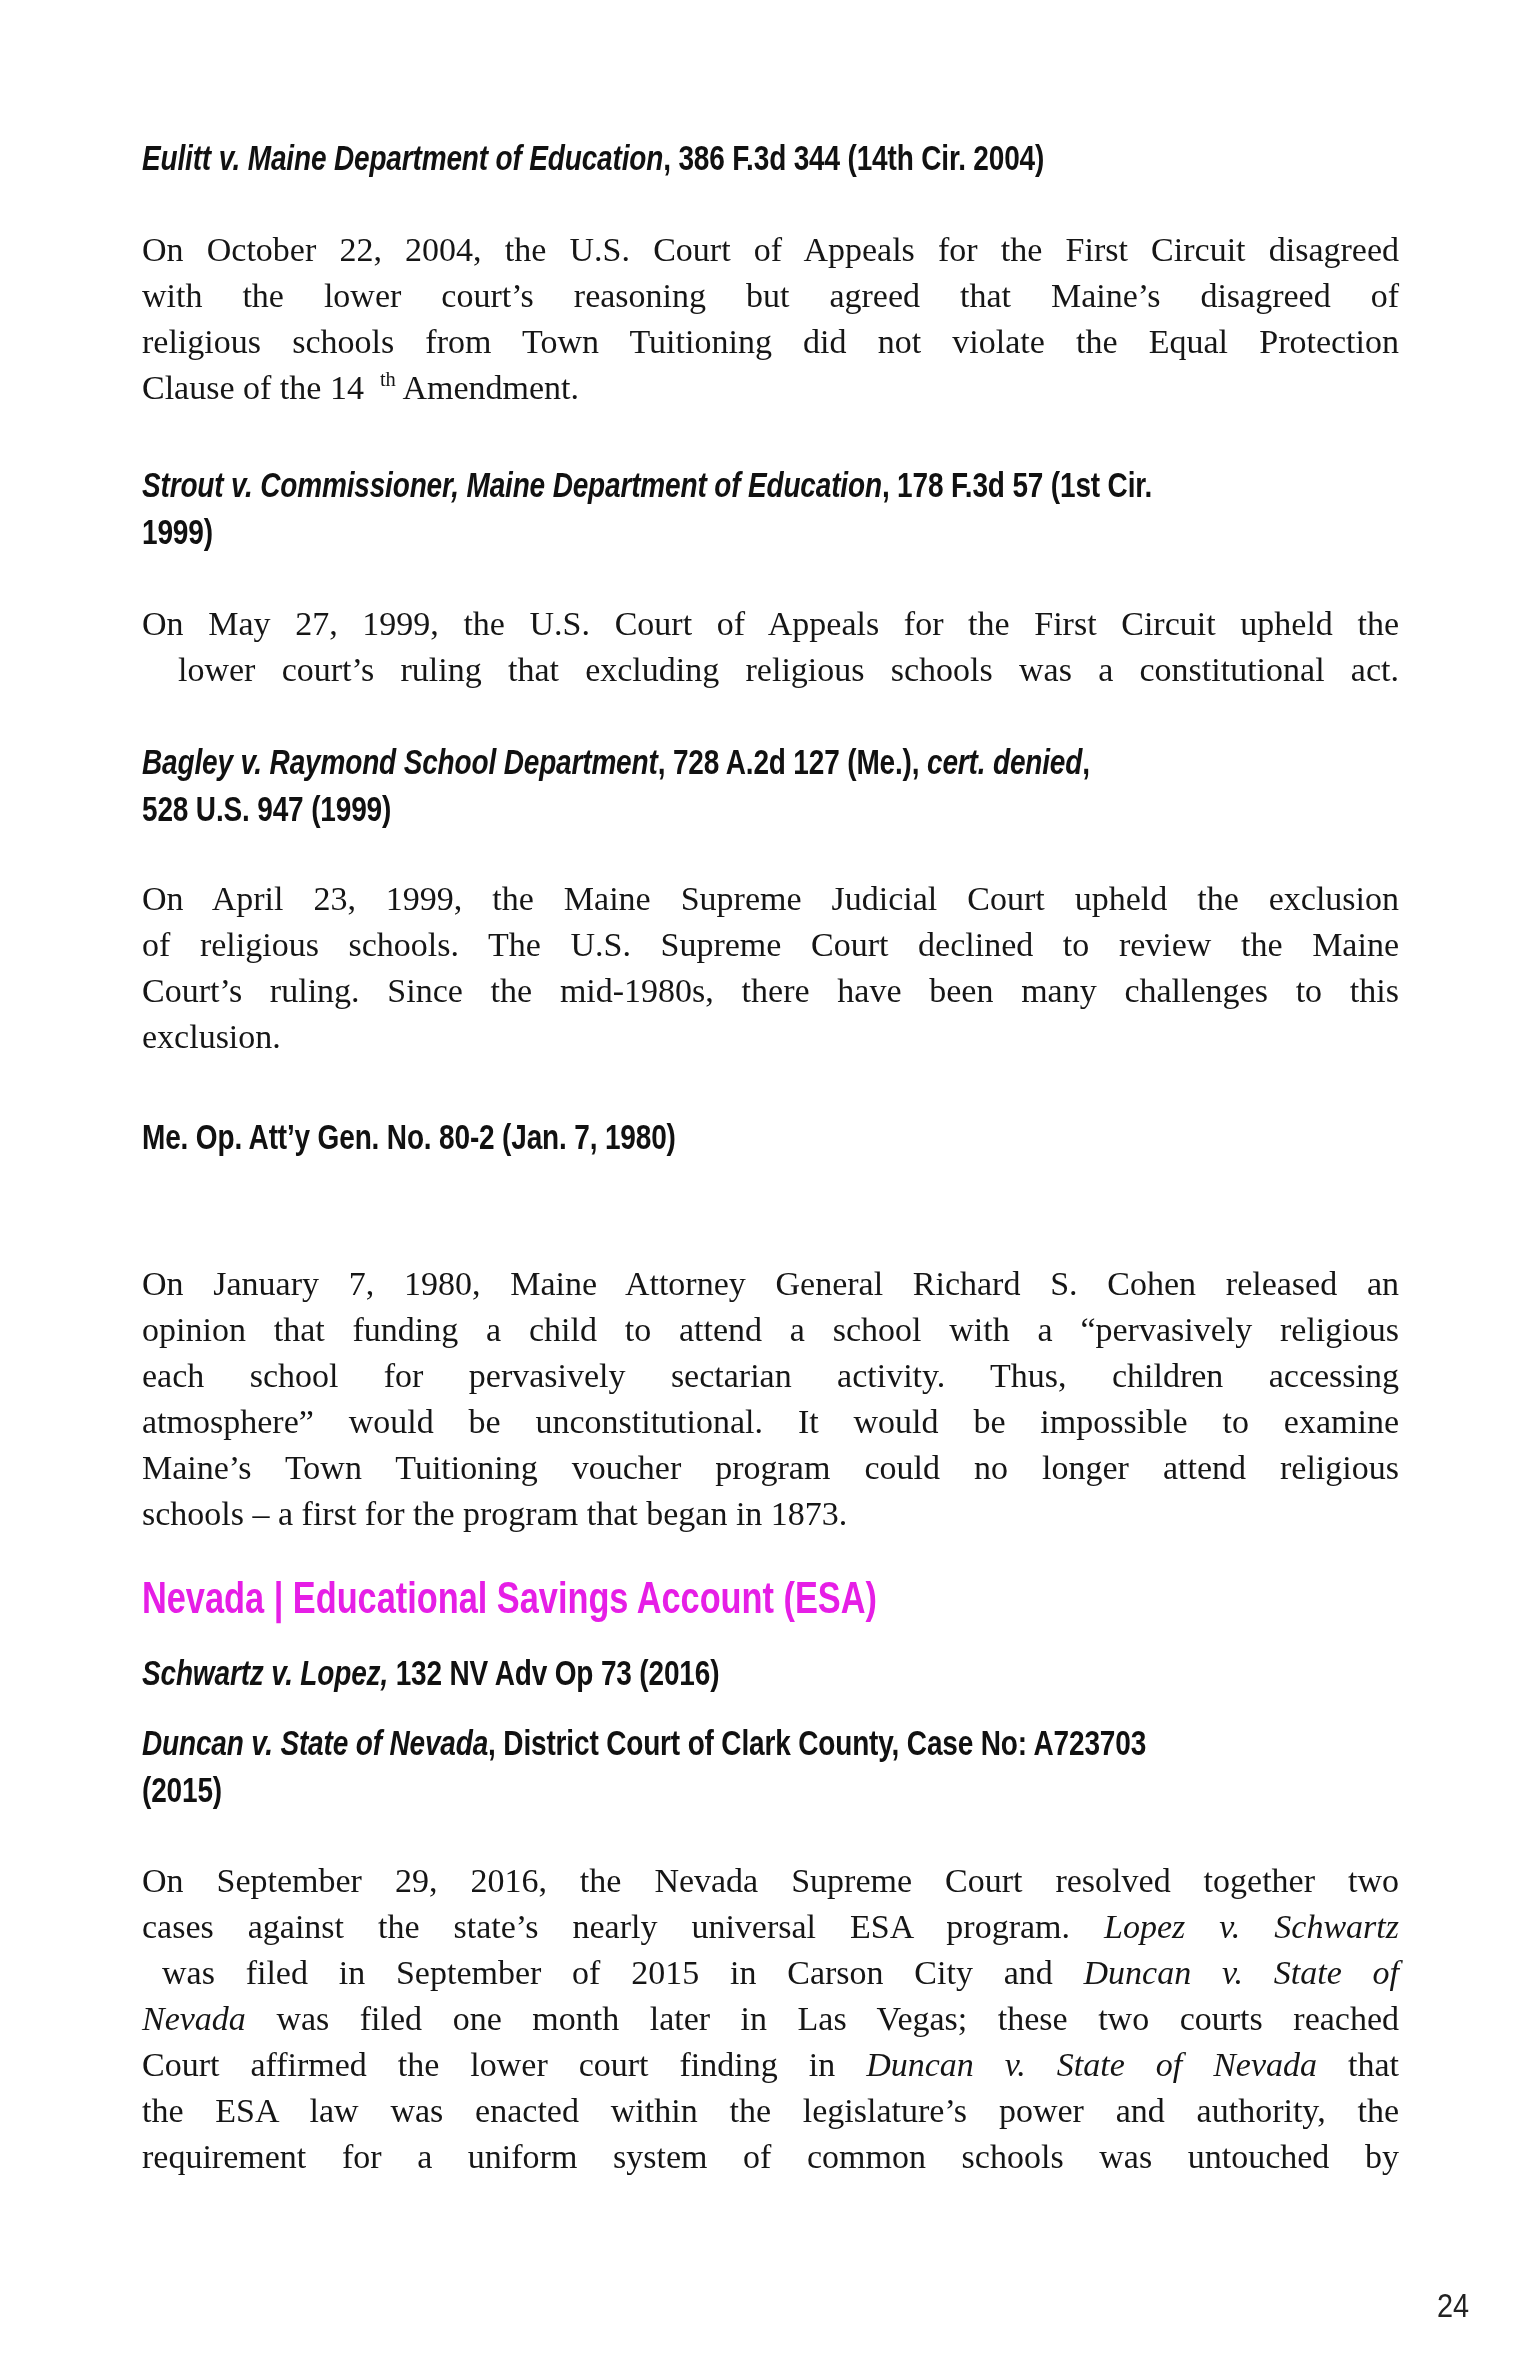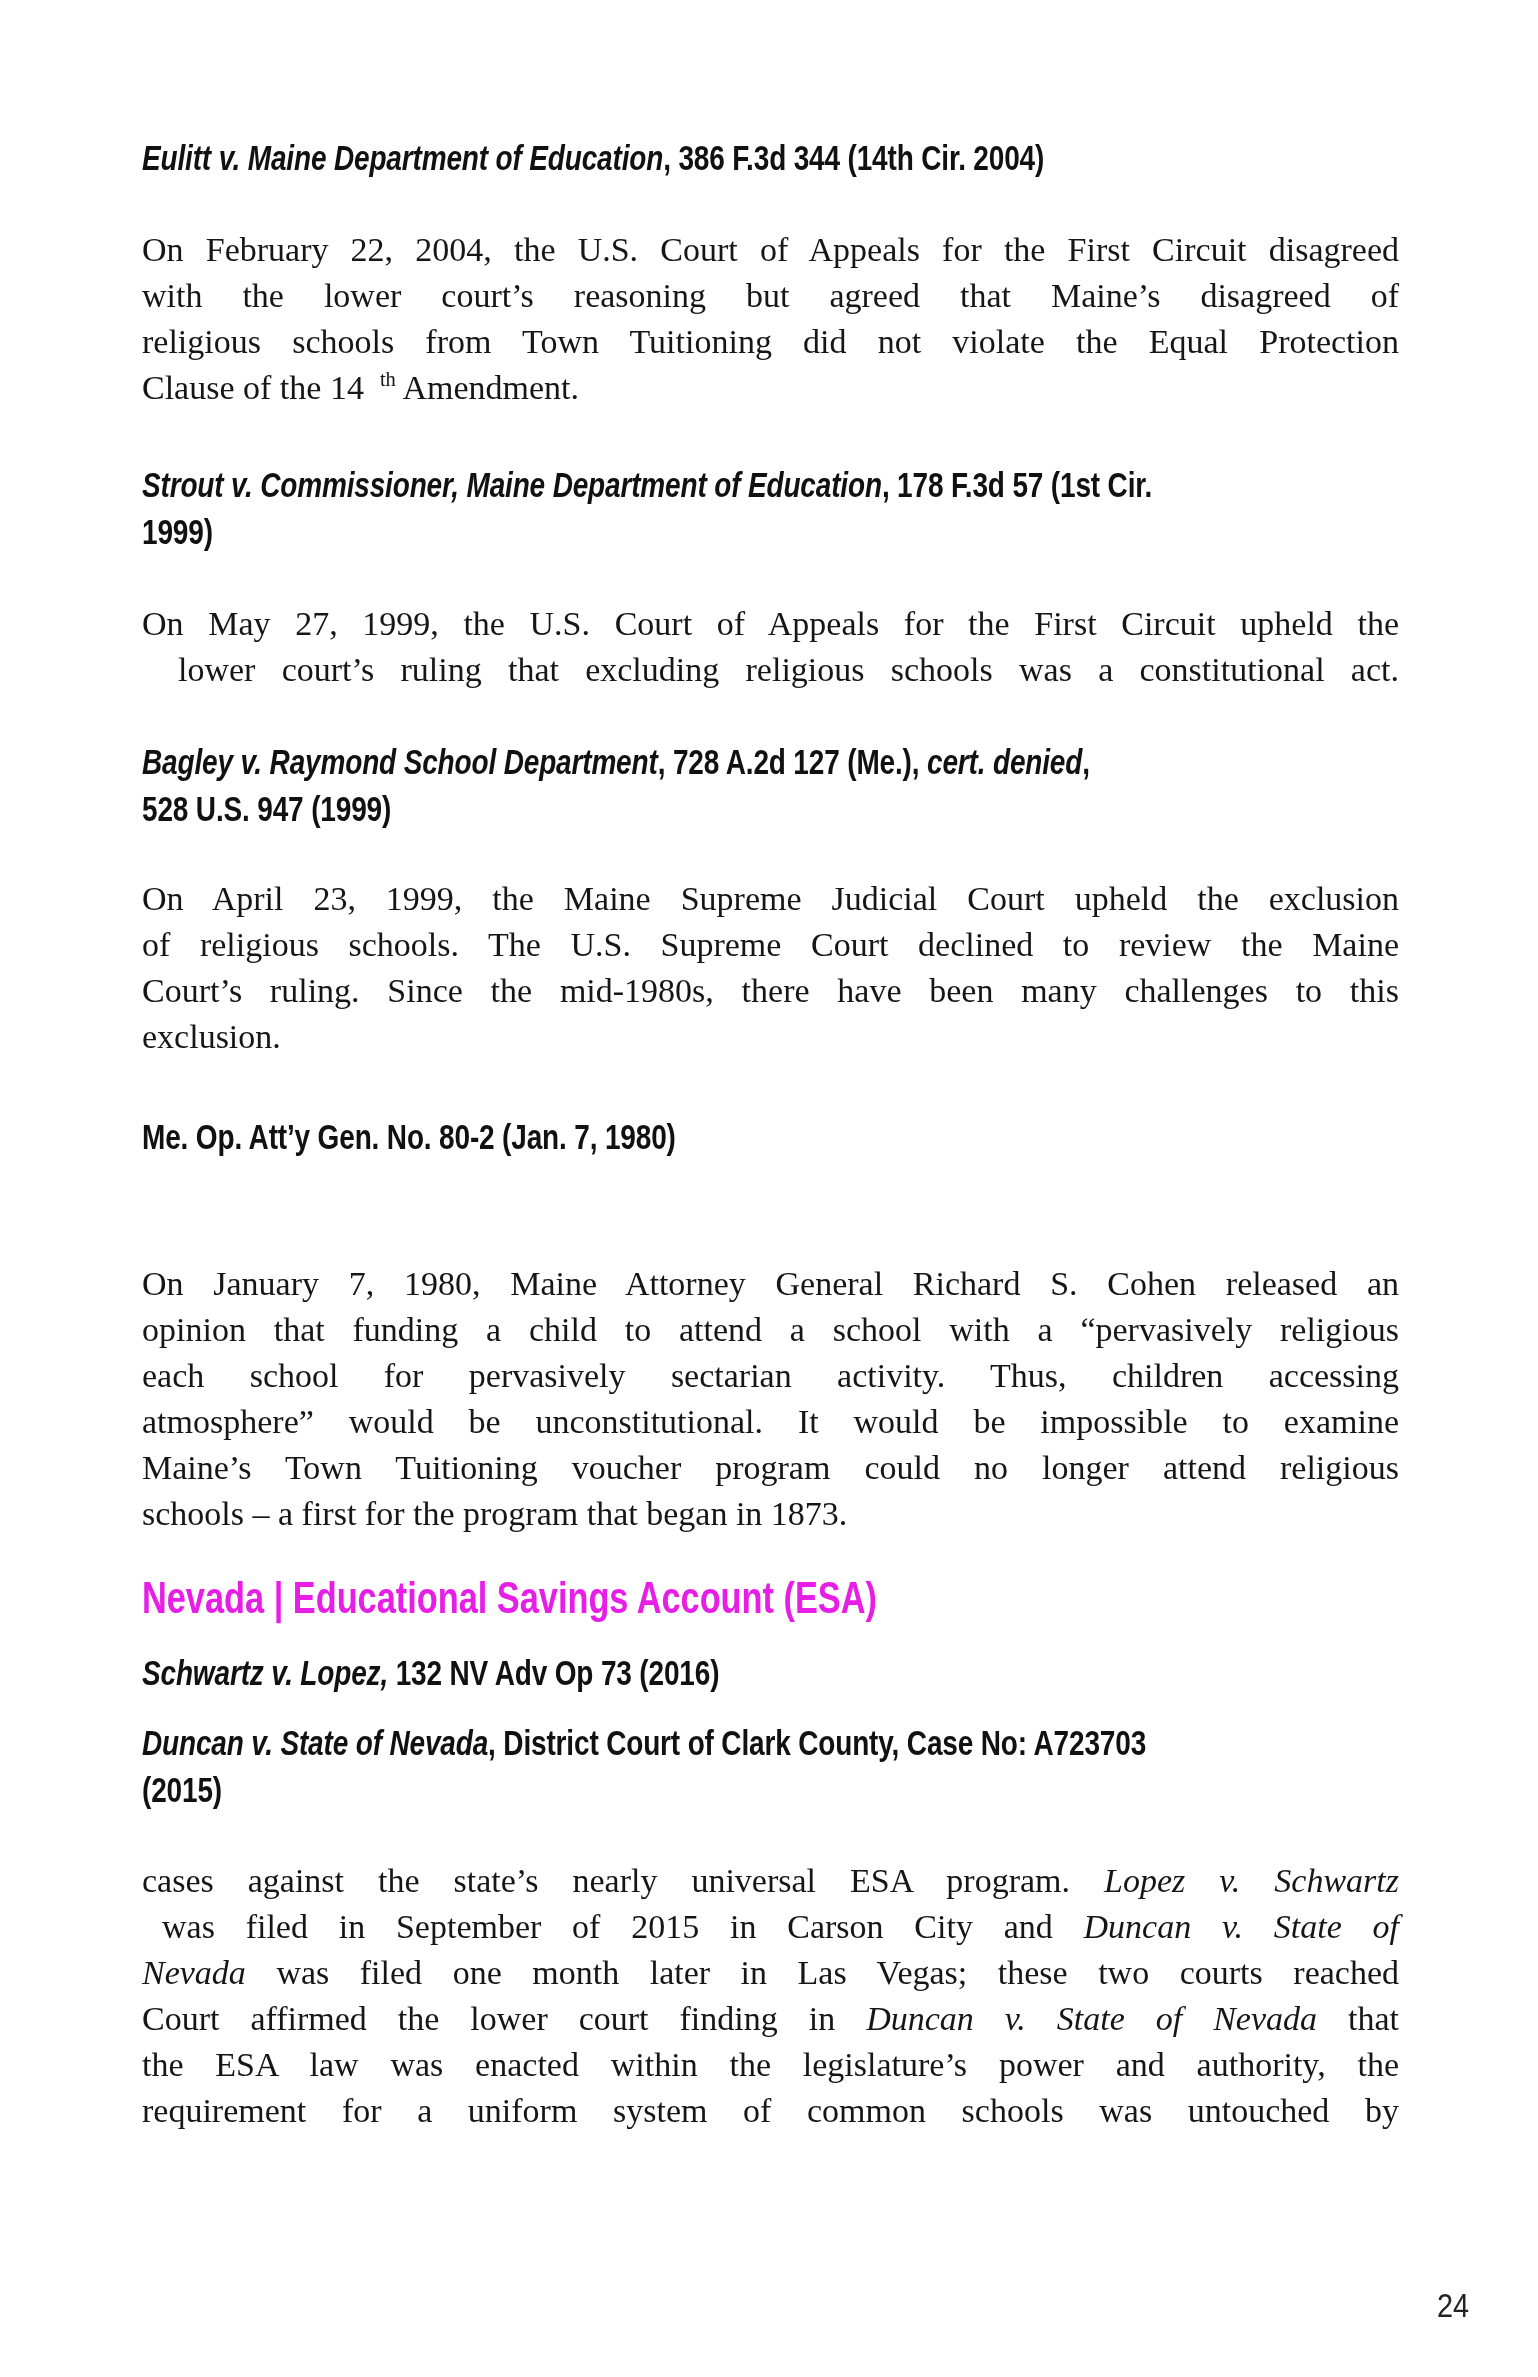--- a/index.html
+++ b/index.html
@@ -43,21 +43,21 @@
 </style>
 </head>
 <body>
 
 <div class="page">
 
   <div class="heading" style="top:134px;">
     <span class="line"><i>Eulitt v. Maine Department of Education</i><span>, 386 F.3d 344 (14th Cir. 2004)</span></span>
   </div>
   <div class="body-text" style="top:227px;">
-    <span class="bl j" style="display: block; white-space: normal; text-align-last: justify; text-align: justify;">On February 22, 2004, the U.S. Court of Appeals for the First Circuit disagreed</span>
+    <span class="bl j" style="display: block; white-space: normal; text-align-last: justify; text-align: justify;">On October 22, 2004, the U.S. Court of Appeals for the First Circuit disagreed</span>
     <span class="bl j" style="display: block; white-space: normal; text-align-last: justify; text-align: justify;">with the lower court’s reasoning but agreed that Maine’s disagreed of</span>
     <span class="bl j" style="display: block; white-space: normal; text-align-last: justify; text-align: justify;">religious schools from Town Tuitioning did not violate the Equal Protection</span>
     <span class="bl" style="display: block; white-space: nowrap; text-align-last: auto;"><span>Clause of the 14</span><sup>th</sup><span> Amendment.</span></span>
   </div>
 
   <div class="heading" style="top:461px;">
     <span class="line"><i>Strout v. Commissioner, Maine Department of Education</i><span>, 178 F.3d 57 (1st Cir.</span></span>
     <span class="line"><span>1999)</span></span>
   </div>
   <div class="body-text" style="top:601px;">
@@ -93,20 +93,21 @@
   <div class="heading" style="top:1649px;">
     <span class="line"><i>Schwartz v. Lopez,</i><span> 132 NV Adv Op 73 (2016)</span></span>
   </div>
 
   <div class="heading" style="top:1719px;">
     <span class="line"><i>Duncan v. State of Nevada</i><span>, District Court of Clark County, Case No: A723703</span></span>
     <span class="line"><span>(2015)</span></span>
   </div>
 
   <div class="body-text" style="top:1858px;">
+    <span class="bl j" style="display: block; white-space: normal; text-align-last: justify; text-align: justify;"><span>On September 29, 2016, the Nevada Supreme Court resolved together two</span></span>
     <span class="bl j" style="display: block; white-space: normal; text-align-last: justify; text-align: justify;"><span>cases against the state’s nearly universal ESA program. </span><i>Lopez v. Schwartz</i></span>
     <span class="bl j" style="display: block; white-space: normal; text-align-last: justify; text-align: justify; margin-left: 20px;"><span>was filed in September of 2015 in Carson City and </span><i>Duncan v. State of</i></span>
     <span class="bl j" style="display: block; white-space: normal; text-align-last: justify; text-align: justify;"><i>Nevada</i><span> was filed one month later in Las Vegas; these two courts reached</span></span>
     <span class="bl j" style="display: block; white-space: normal; text-align-last: justify; text-align: justify;"><span>Court affirmed the lower court finding in </span><i>Duncan v. State of Nevada</i><span> that</span></span>
     <span class="bl j" style="display: block; white-space: normal; text-align-last: justify; text-align: justify;"><span>the ESA law was enacted within the legislature’s power and authority, the</span></span>
     <span class="bl j" style="display: block; white-space: normal; text-align-last: justify; text-align: justify;"><span>requirement for a uniform system of common schools was untouched by</span></span>
   </div>
 
   <div class="page-number">24</div>
 </div>

